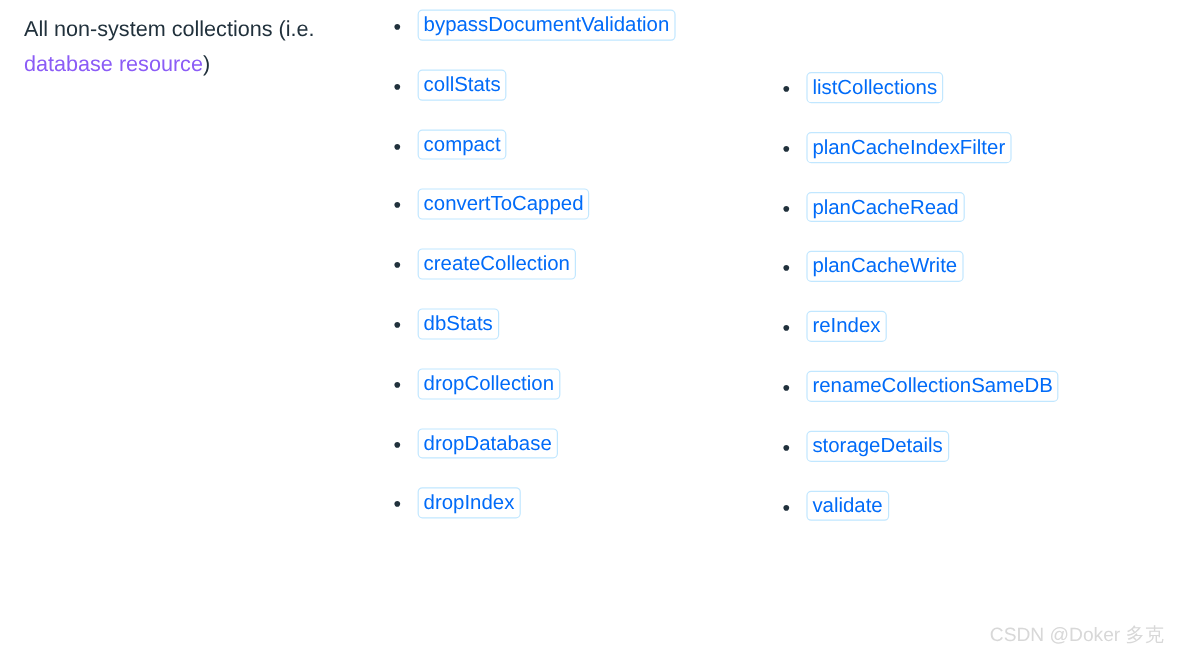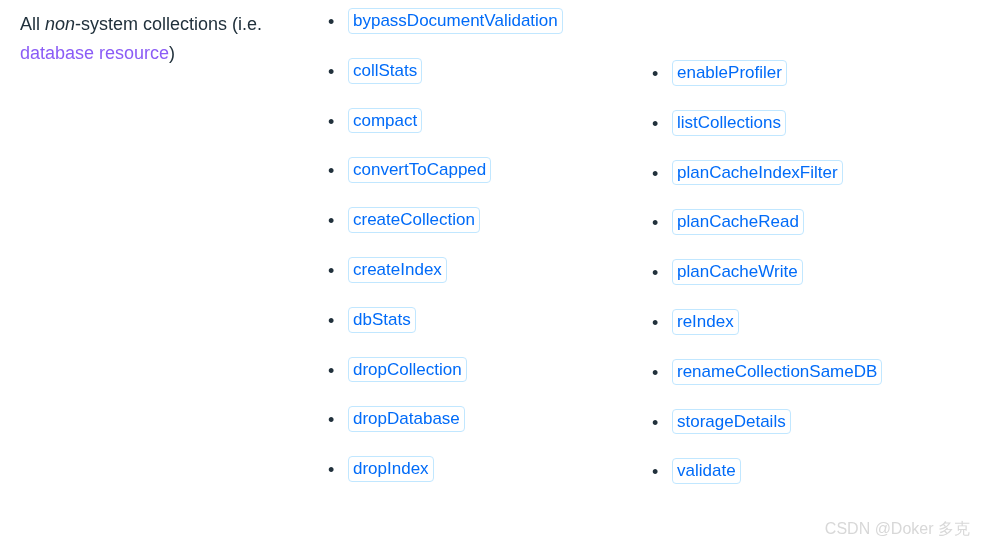--- a/index.html
+++ b/index.html
@@ -24,21 +24,20 @@
       width: 300px;
       flex-shrink: 0;
       padding-top: 2px;
     }
     .desc-text {
       font-size: 18px;
       line-height: 1.6;
       color: #21313c;
     }
     .desc-text .italic {
-      font-style: italic;
     }
     .desc-link {
       color: #8b5cf6;
       text-decoration: none;
       cursor: pointer;
     }
     .columns-wrap {
       display: flex;
       flex: 1;
     }
@@ -97,31 +96,29 @@
   </div>
 
   <div class="columns-wrap">
     <div class="action-col">
       <ul>
         <li><a class="code-link">bypassDocumentValidation</a></li>
         <li><a class="code-link">collStats</a></li>
         <li><a class="code-link">compact</a></li>
         <li><a class="code-link">convertToCapped</a></li>
         <li><a class="code-link">createCollection</a></li>
-        <li><a class="code-link">createIndex</a></li>
         <li><a class="code-link">dbStats</a></li>
         <li><a class="code-link">dropCollection</a></li>
         <li><a class="code-link">dropDatabase</a></li>
         <li><a class="code-link">dropIndex</a></li>
       </ul>
     </div>
 
     <div class="action-col second">
       <ul>
-        <li><a class="code-link">enableProfiler</a></li>
         <li><a class="code-link">listCollections</a></li>
         <li><a class="code-link">planCacheIndexFilter</a></li>
         <li><a class="code-link">planCacheRead</a></li>
         <li><a class="code-link">planCacheWrite</a></li>
         <li><a class="code-link">reIndex</a></li>
         <li><a class="code-link">renameCollectionSameDB</a></li>
         <li><a class="code-link">storageDetails</a></li>
         <li><a class="code-link">validate</a></li>
       </ul>
     </div>

